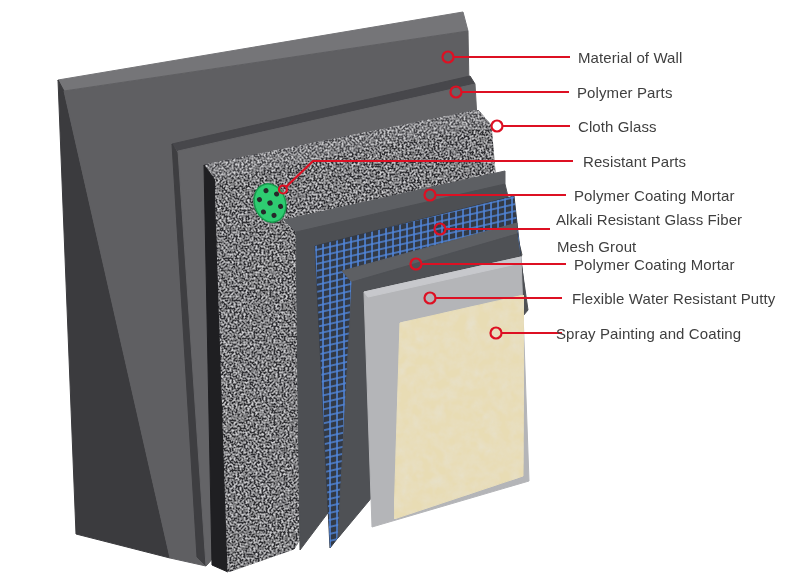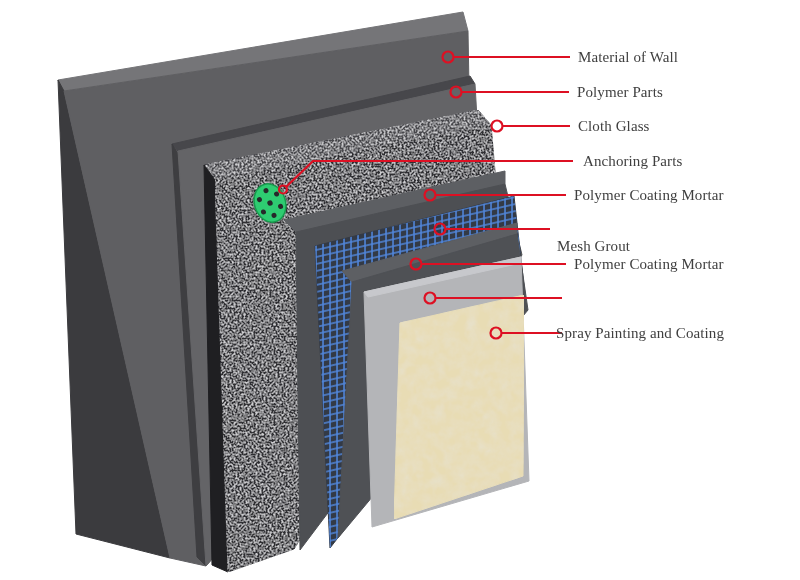--- a/index.html
+++ b/index.html
@@ -1,18 +1,18 @@
 <!DOCTYPE html>
 <html><head>
 <meta charset="utf-8">
 <style>
   html,body{margin:0;padding:0;background:#ffffff;}
   #stage{
     position:relative;width:800px;height:580px;background:#ffffff;overflow:hidden;
-    font-family:Liberation Serif, serif;
+    font-family:Liberation Sans, sans-serif;
   }
   #stage svg{position:absolute;left:0;top:0;}
   .label{
     position:absolute;transform:translateY(-50%);
     font-size:15px;line-height:17px;color:#3f3f3f;white-space:nowrap;
     letter-spacing:0.1px;
   }
   polygon,ellipse,circle,line,polyline{shape-rendering:geometricPrecision;}
 </style>
 </head>
@@ -120,18 +120,20 @@
       <g>
         <circle cx="496" cy="333" r="5.5"></circle>
           <line x1="501.5" y1="333" x2="562" y2="333"></line>
       </g>
     </g>
   </svg>
 
   <div class="label" style="left:578px;top:57px">Material of Wall</div>
   <div class="label" style="left:577px;top:92px">Polymer Parts</div>
   <div class="label" style="left:578px;top:126px">Cloth Glass</div>
-  <div class="label" style="left:583px;top:161px">Anchoring Parts</div>
+  <div class="label" style="left:583px;top:161px">Resistant Parts</div>
   <div class="label" style="left:574px;top:195px">Polymer Coating Mortar</div>
+  <div class="label" style="left:556px;top:219px">Alkali Resistant Glass Fiber</div>
   <div class="label" style="left:557px;top:246px">Mesh Grout</div>
   <div class="label" style="left:574px;top:264px">Polymer Coating Mortar</div>
+  <div class="label" style="left:572px;top:298px">Flexible Water Resistant Putty</div>
   <div class="label" style="left:556px;top:333px">Spray Painting and Coating</div>
 </div>
 
 </body></html>

